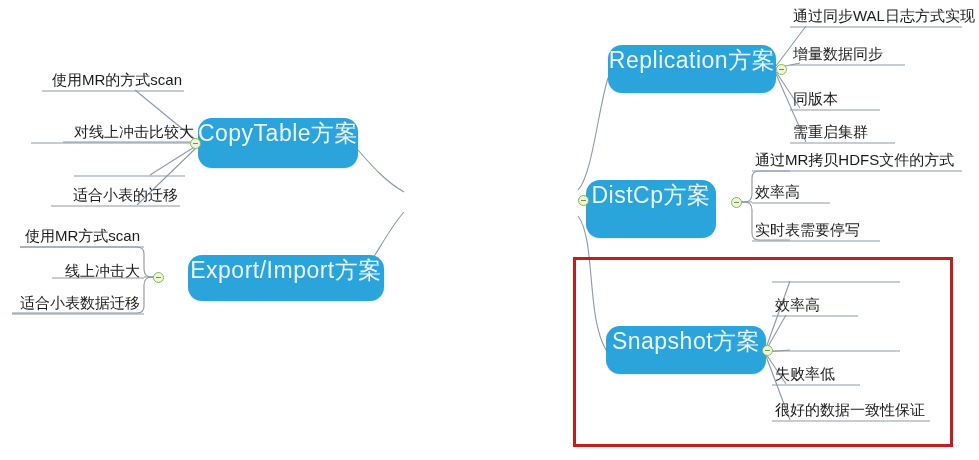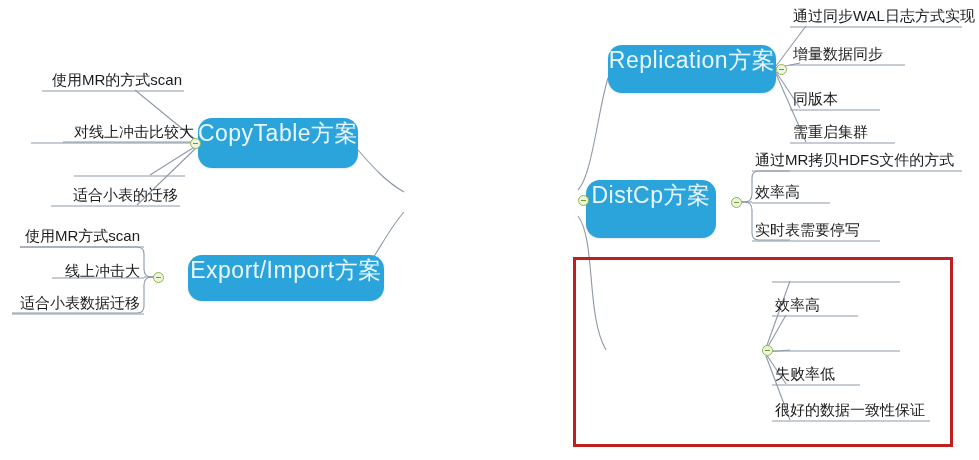--- a/index.html
+++ b/index.html
@@ -160,20 +160,23 @@
   </div>
 
   <div class="node lvl1" style="left:608px;top:45px;width:168px;height:48px;">
     <span class="node-label">Replication方案</span>
   </div>
 
   <div class="node lvl1" style="left:586px;top:180px;width:130px;height:58px;">
     <span class="node-label">DistCp方案</span>
   </div>
 
+  <div class="node lvl1" style="left:606px;top:326px;width:160px;height:48px;">
+    <span class="node-label">Snapshot方案</span>
+  </div>
 
   <div class="toggle" style="left:190px;top:138px;"></div>
   <div class="toggle" style="left:153px;top:272px;"></div>
   <div class="toggle" style="left:776px;top:64px;"></div>
   <div class="toggle" style="left:731px;top:197px;"></div>
   <div class="toggle" style="left:762px;top:345px;"></div>
   <div class="toggle" style="left:578px;top:195px;"></div>
 
   <div class="leaf left" style="left:44px;top:71px;width:140px;">
     <span>使用MR的方式scan</span>

